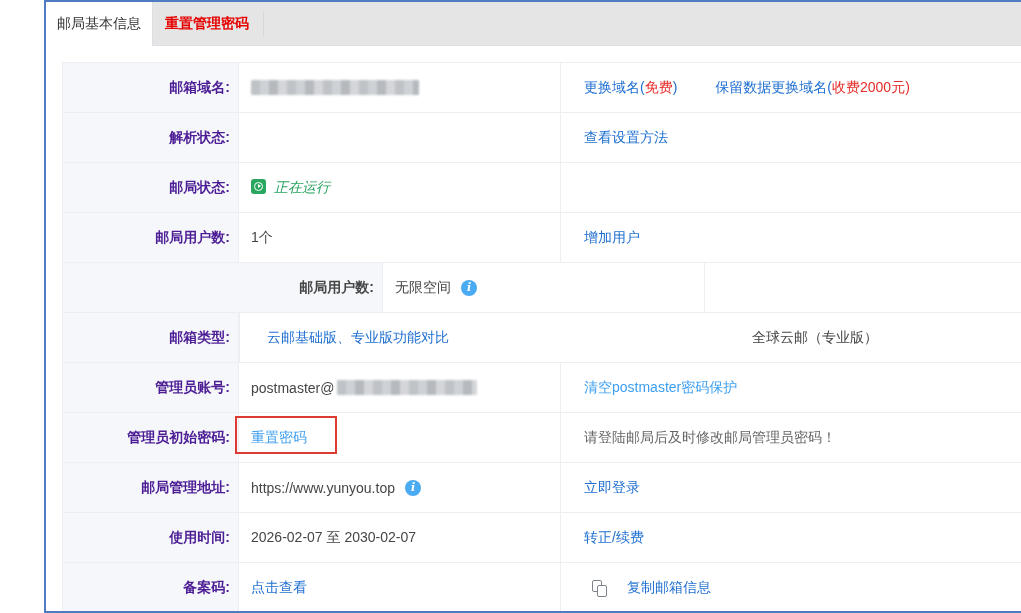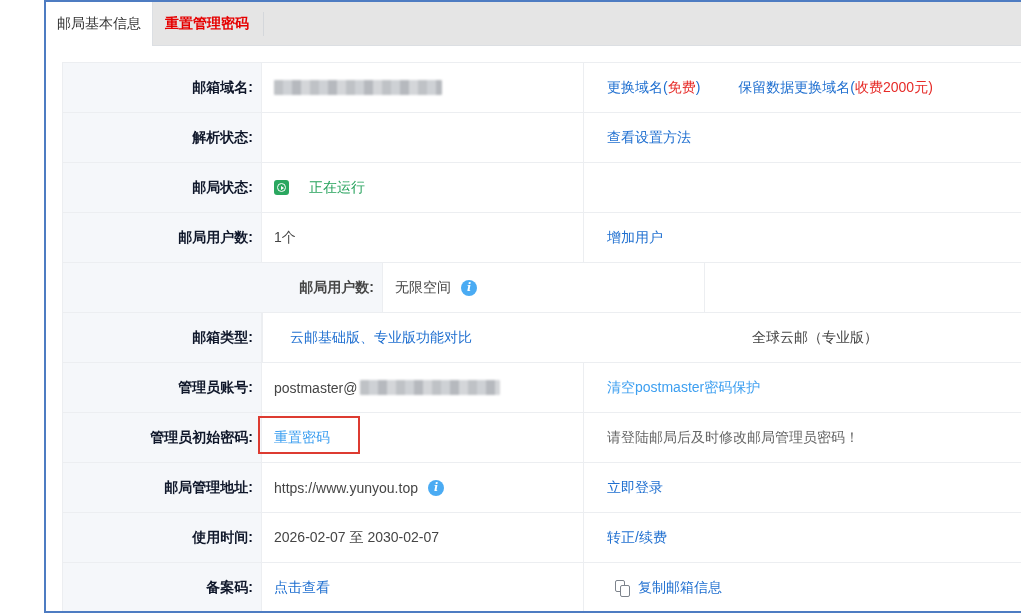--- a/index.html
+++ b/index.html
@@ -21,22 +21,22 @@
   .tab-red {
     padding:0 14px 0 12px; color:var(--tab-red,#e60000); font-weight:bold; font-size:14px; cursor:pointer;
   }
   .tab-sep { width:1px; height:24px; background:#d4d7db; }
   
   .table { position:absolute; left:16px; top:60px; width:999px; border-top:1px solid #eceef1; }
   .row { display:flex; height:50px; box-sizing:border-box; border-bottom:1px solid #eceef1; }
   .row:last-child { border-bottom:none; }
   .cell { display:flex; align-items:center; box-sizing:border-box; }
   .cell.label {
-    width:200px; background:#f5f7fa; border-left:1px solid #eceef1; border-right:1px solid #eceef1;
-    justify-content:flex-end; padding-right:8px; font-weight:bold; color:#0f172a;
+    width:177px; background:#f5f7fa; border-left:1px solid #eceef1; border-right:1px solid #eceef1;
+    justify-content:flex-end; padding-right:8px; font-weight:bold; color:#4c1d95;
   }
   .cell.value { width:321px; padding-left:12px; position:relative; color:#454545; }
   .cell.action { flex:1; border-left:1px solid #eceef1; padding-left:23px; color:#454545; }
   .cell.action.indent { padding-left:27px; }
   
   a.link { color:var(--link-blue,#1f6fd0); text-decoration:none; cursor:pointer; }
   a.link-light { color:var(--link-light-blue,#3d9ff0); text-decoration:none; cursor:pointer; }
   .red { color:var(--red,#e62b28); }
   .note { color:#666; }
   .gap-left { margin-left:38px; }
@@ -44,21 +44,21 @@
   .blur {
     height:15px; border-radius:1px; filter:blur(1.3px);
     background-color:#c4c6c9;
     background-image:
       repeating-linear-gradient(90deg,#bfc2c6 0 9px,#ced1d5 9px 18px,#b6b9be 18px 27px,#d4d6d9 27px 36px),
       repeating-linear-gradient(0deg,rgba(255,255,255,.35) 0 4px,rgba(0,0,0,.08) 4px 8px);
   }
   .blur-domain { width:168px; }
   .blur-admin { width:140px; margin-left:3px; }
   
-  .status-wrap { display:flex; align-items:center; gap:20px; color:var(--green,#27a35d); }
+  .status-wrap { display:flex; align-items:flex-start; gap:8px; color:var(--green,#27a35d);font-style:italic; }
   .run-icon {
     width:15px; height:15px; background:var(--green-icon,#2aa75f); border-radius:3px;
     display:flex; align-items:center; justify-content:center; flex:0 0 auto;
   }
   .run-ring {
     width:9px; height:9px; border:1px solid #fff; border-radius:50%; box-sizing:border-box;
     display:flex; align-items:center; justify-content:center;
   }
   .run-tri {
     width:0; height:0; border-left:3px solid #fff;
@@ -70,21 +70,21 @@
     color:#fff; font-style:italic; font-weight:bold; font-size:11px; line-height:16px;
     display:inline-flex; align-items:center; justify-content:center;
     font-family:"DejaVu Serif",serif; margin-left:10px; cursor:pointer; flex:0 0 auto;
   }
   
   .red-box {
     position:absolute; left:-4px; top:3px; width:102px; height:38px; box-sizing:border-box;
     border:2px solid var(--annotation-red,#dd3b31); pointer-events:none;
   }
   
-  .copy-link { display:inline-flex; align-items:center; gap:8px; margin-left:8px; }
+  .copy-link { display:inline-flex; align-items:center; gap:20px; margin-left:8px; }
   .copy-icon { position:relative; width:15px; height:17px; flex:0 0 auto; }
   .copy-back {
     position:absolute; left:0; top:0; width:10px; height:12px;
     border:1px solid #7d838c; border-radius:2px; box-sizing:border-box;
   }
   .copy-front {
     position:absolute; right:0; bottom:0; width:10px; height:12px;
     border:1px solid #7d838c; border-radius:2px; box-sizing:border-box; background:#fff;
   }
 </style>

